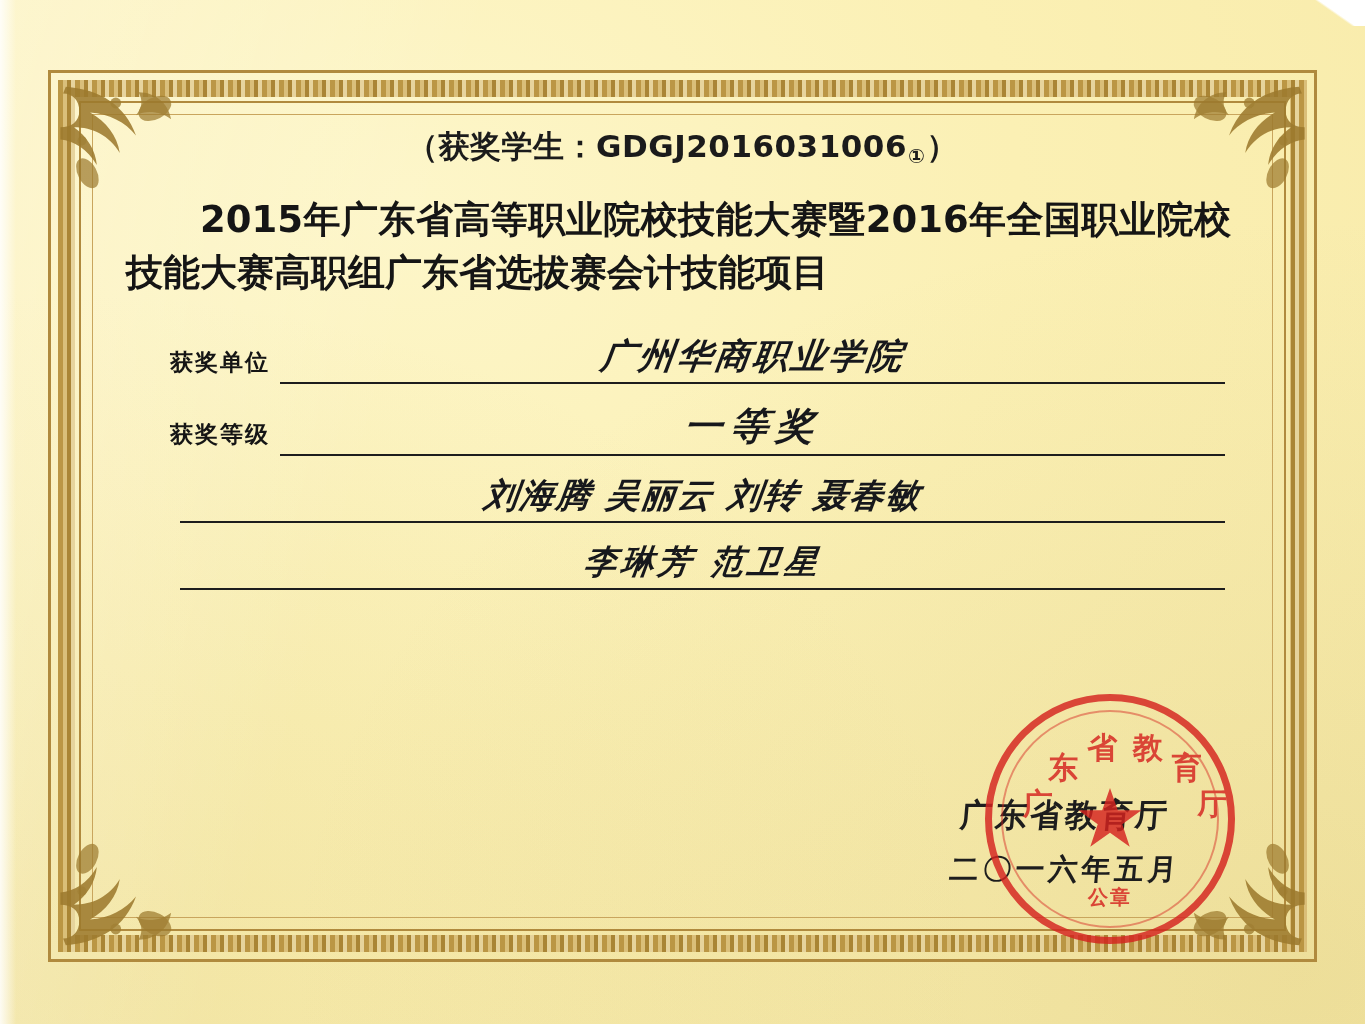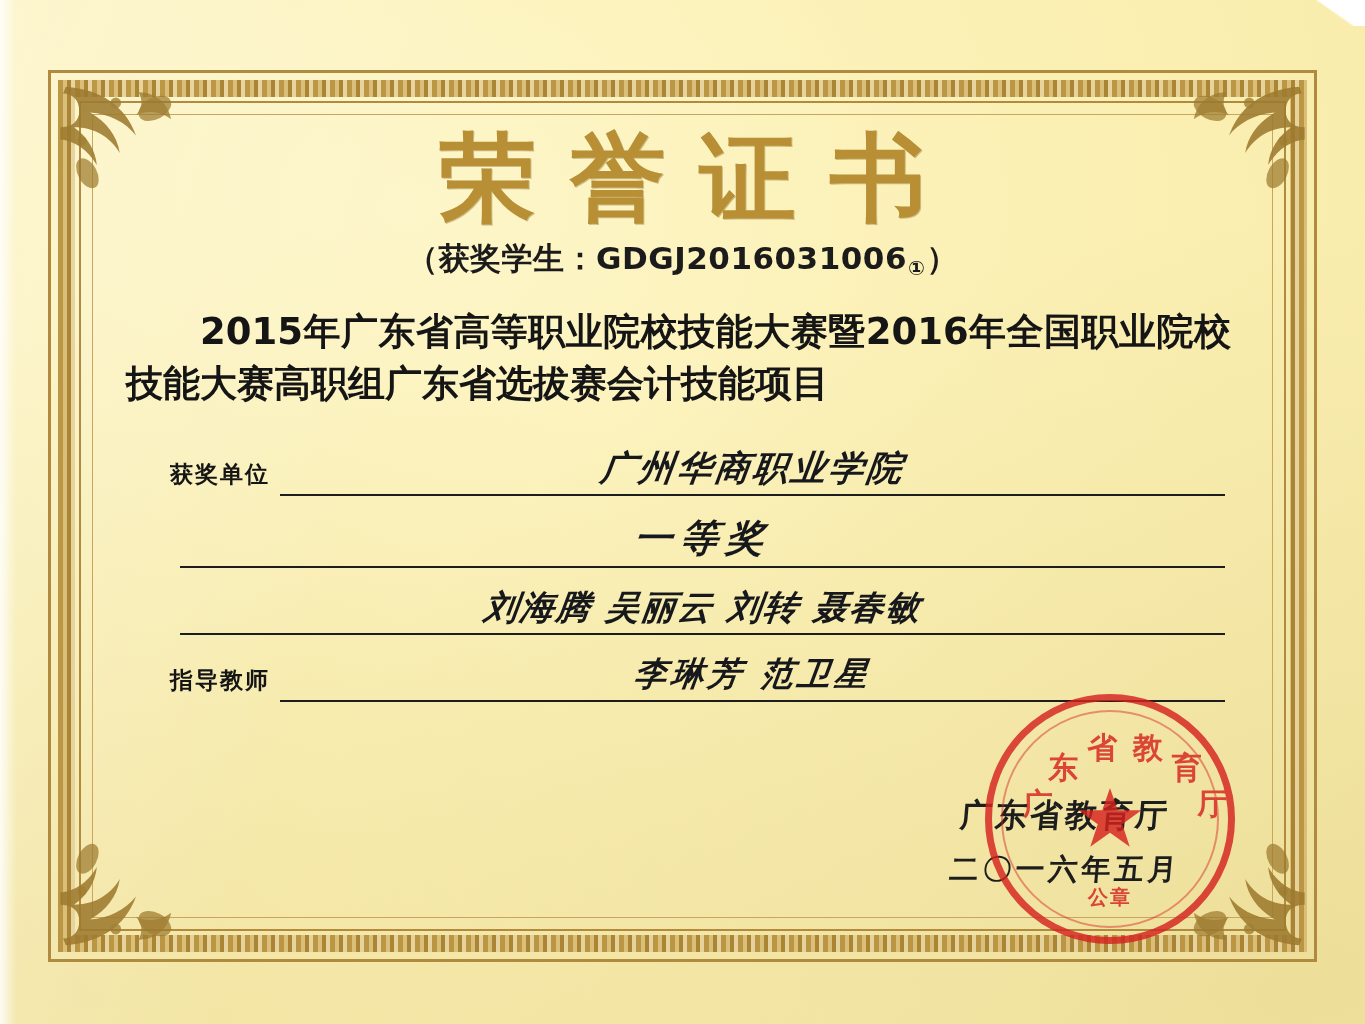--- a/index.html
+++ b/index.html
@@ -331,51 +331,50 @@
         <ellipse cx="74" cy="24" rx="13" ry="8" transform="rotate(-28 74 24)" opacity="0.75"></ellipse>
         <ellipse cx="24" cy="72" rx="12" ry="7" transform="rotate(62 24 72)" opacity="0.75"></ellipse>
         <circle cx="45" cy="20" r="4" opacity="0.8"></circle>
         <circle cx="20" cy="48" r="3.4" opacity="0.8"></circle>
       </g>
     </svg>
   </div>
 
   <div class="content">
 
-    <div class="cert-title">荣誉证书</div>
 
     <div class="cert-number">
       <span>（获奖学生：GDGJ2016031006</span><span class="circled">①</span><span>）</span>
     </div>
 
     <div class="cert-body">2015年广东省高等职业院校技能大赛暨2016年全国职业院校技能大赛高职组广东省选拔赛会计技能项目</div>
 
     <div class="fields">
 
       <div class="field-row">
         <div class="field-label">获奖单位</div>
         <div class="field-value-wrap">
           <span class="field-value">广州华商职业学院</span>
         </div>
       </div>
 
       <div class="field-row">
+        <div class="field-label">获奖等级</div>
         <div class="field-value-wrap">
           <span class="field-value big">一等奖</span>
         </div>
       </div>
 
       <div class="field-row">
         <div class="field-value-wrap">
           <span class="field-value students">刘海腾 吴丽云 刘转 聂春敏</span>
         </div>
       </div>
 
       <div class="field-row">
-        <div class="field-label">指导教师</div>
         <div class="field-value-wrap">
           <span class="field-value teachers">李琳芳    范卫星</span>
         </div>
       </div>
 
     </div>
 
     <div class="signature-block">
       <div class="issuer">广东省教育厅</div>
       <div class="issue-date">二〇一六年五月</div>

